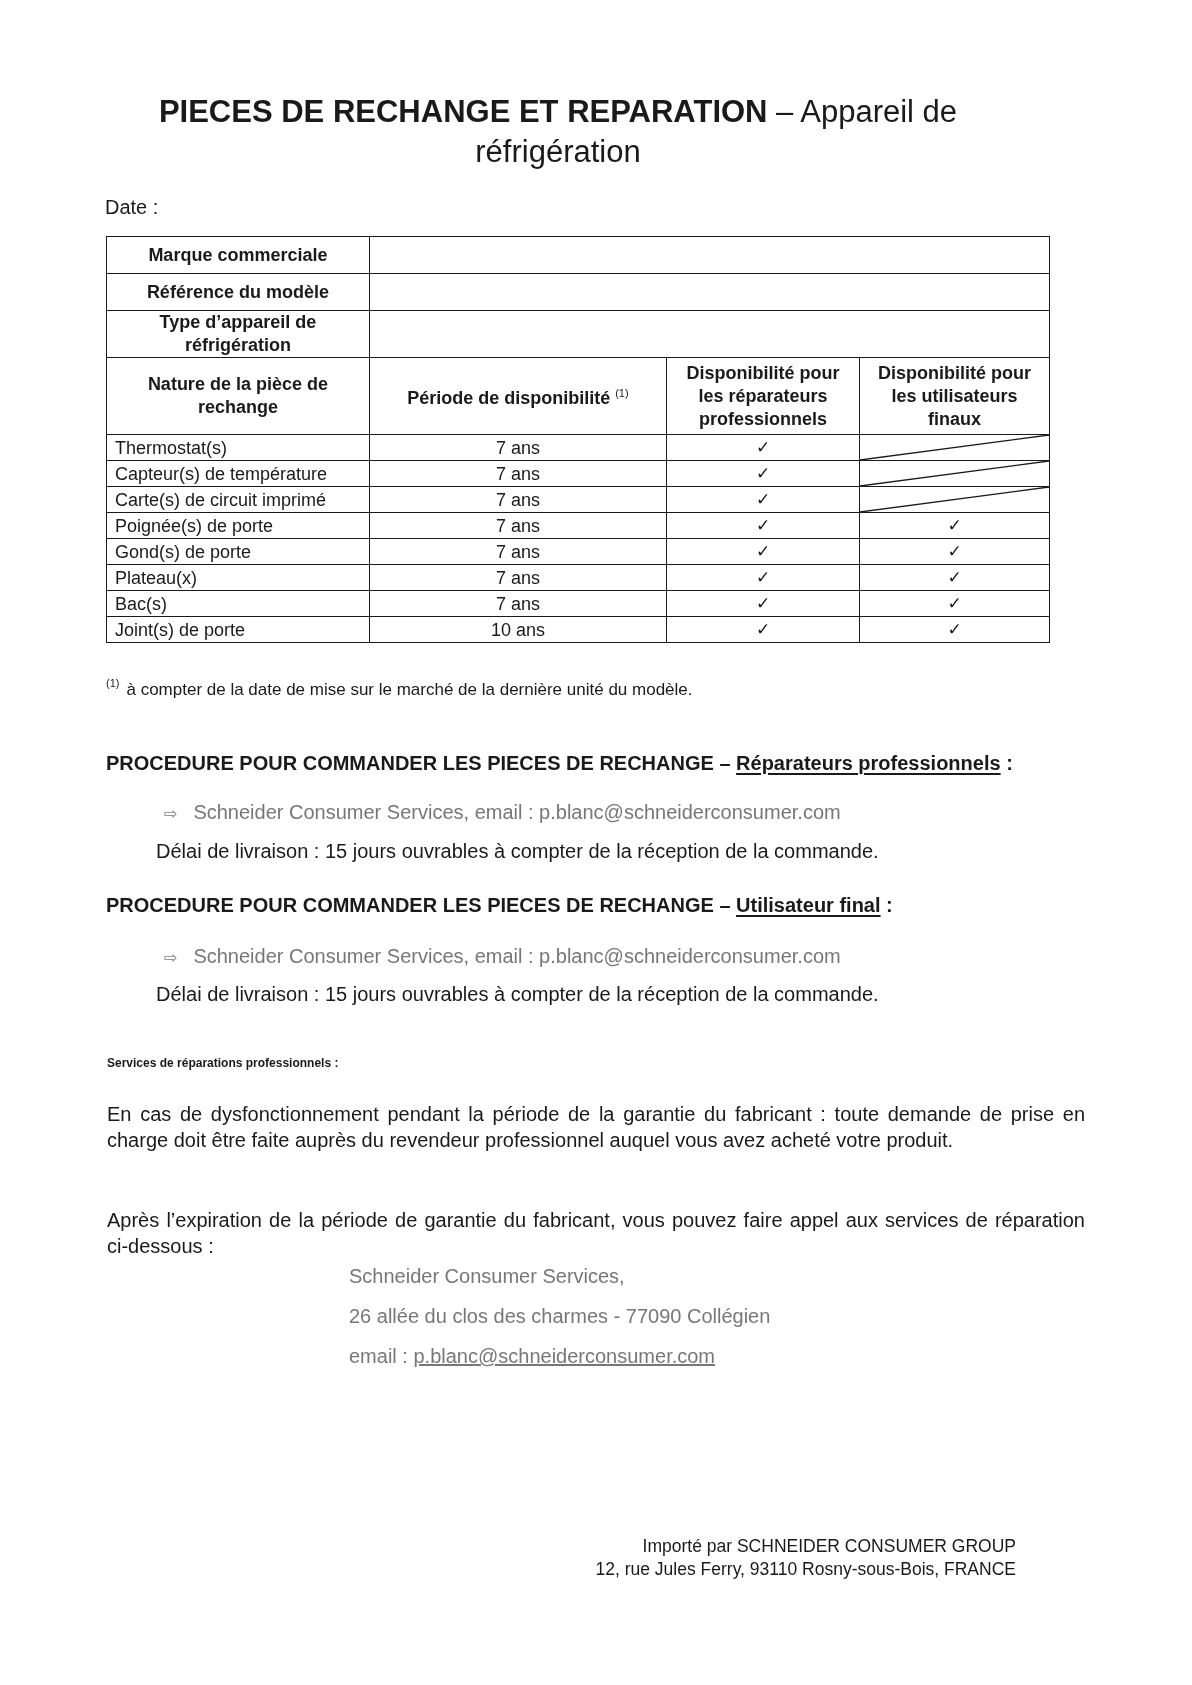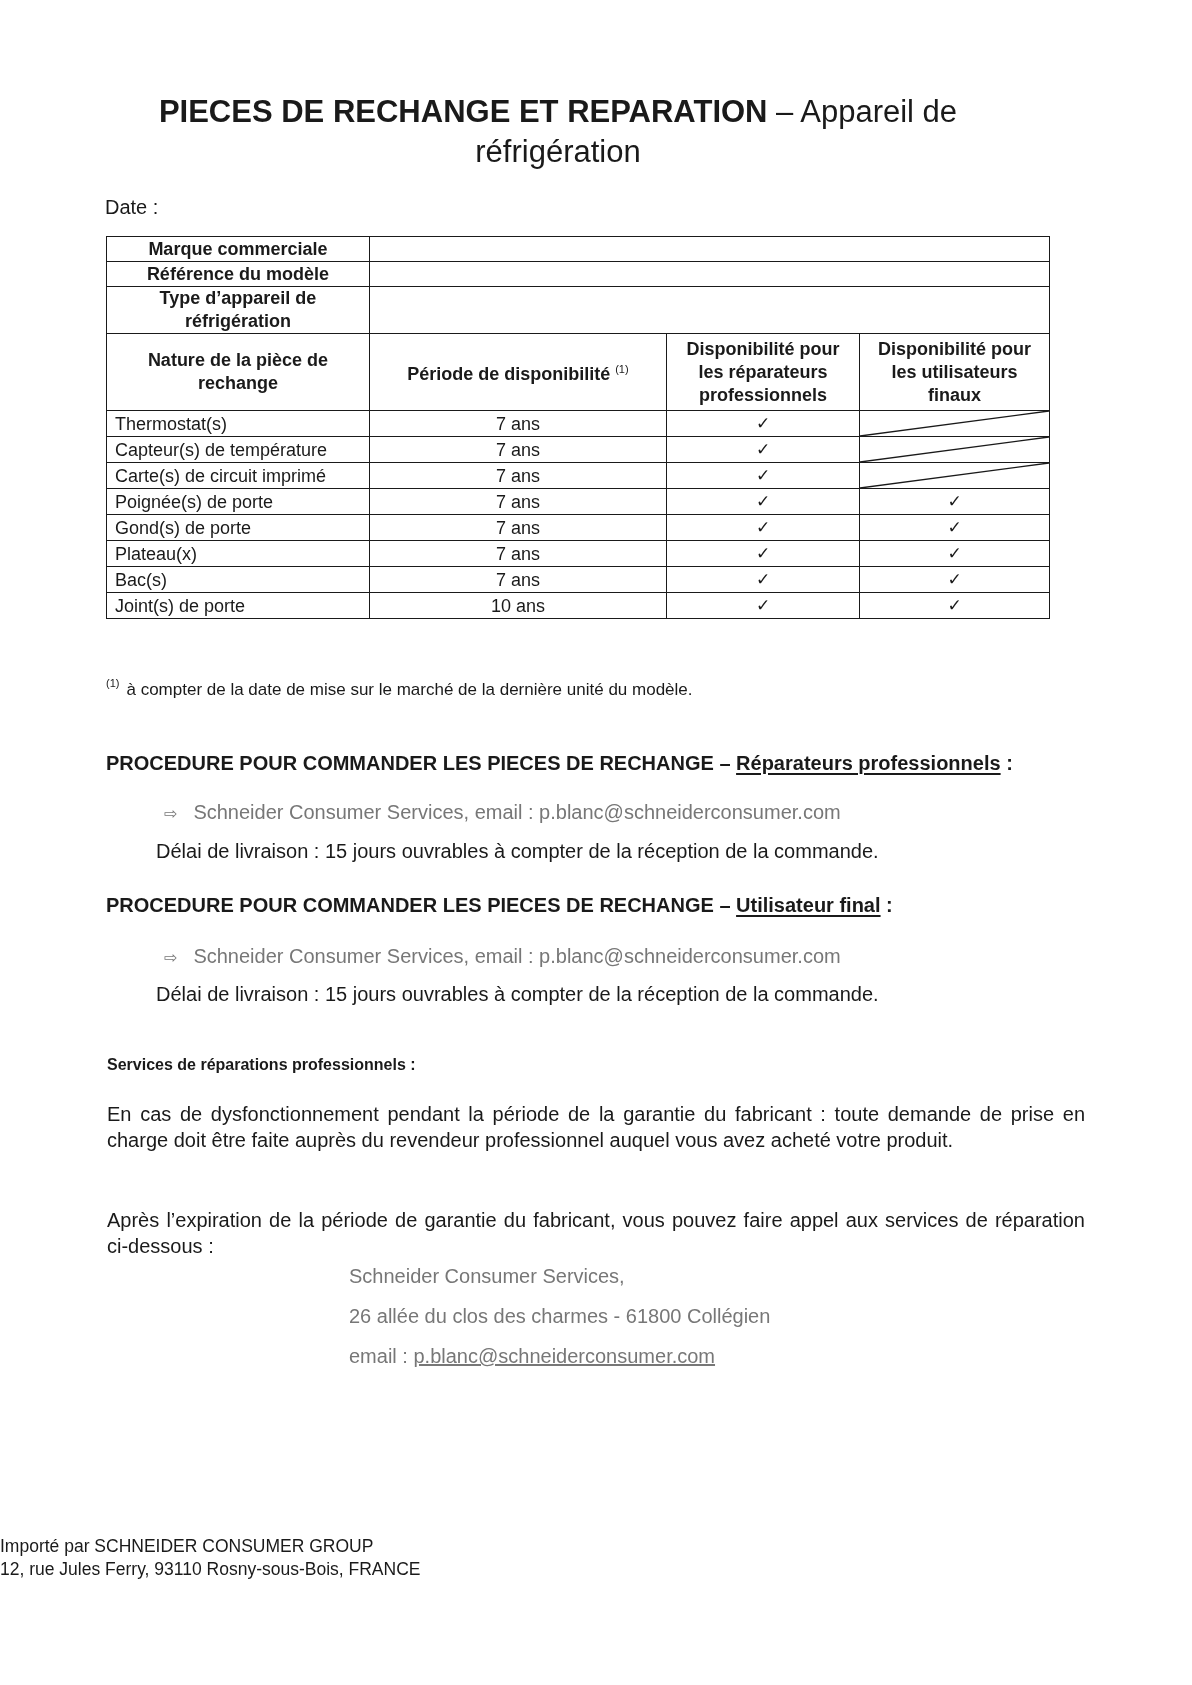--- a/index.html
+++ b/index.html
@@ -8,44 +8,44 @@
   .abs { position: absolute; }
   .title { left: 108px; top: 92px; width: 900px; font-size: 31px; line-height: 40px; text-align: center; }
   .title b { font-weight: bold; }
   .date { left: 105px; top: 196px; font-size: 20px; }
 
   table.spec { position: absolute; left: 106px; top: 236px; width: 944px;
                border-collapse: collapse; table-layout: fixed; font-size: 18px; }
   table.spec td { border: 1.5px solid #1a1a1a; padding: 0 8px; }
   .hdr { font-weight: bold; text-align: center; line-height: 23px; }
   .c1 { width: 245px; } .c2 { width: 277px; } .c3 { width: 180px; } .c4 { width: 177px; }
-  .row-top { height: 25px; margin-top: 39px; }
+  .row-top { height: 37px; margin-top: 39px; }
   .row-type { height: 41px; }
   .row-nature { height: 77px; }
   .row-data { height: 26px; line-height: 22px; }
   .center { text-align: center; }
   .sup { font-size: 11px; vertical-align: super; font-weight: normal; }
   td.struck { position: relative; padding: 0; }
   td.struck svg { position: absolute; left: 0; top: 0; width: 100%; height: 100%; display: block; }
   .check { font-size: 17px; }
 
   .footnote { left: 106px; top: 680px; font-size: 17px; }
   .footnote .fsup { font-size: 11px; position: relative; top: -8px; margin-right: 7px; }
 
   .proc-title { left: 106px; font-size: 20px; font-weight: bold; }
   .proc-title u { text-decoration: underline; text-underline-offset: 3px; }
   .contact-line { left: 164px; font-size: 20px; color: #777777; }
   .contact-line .arrow { margin-right: 16px; font-size: 16px; }
   .delay { left: 156px; font-size: 20px; }
 
-  .svc-title { left: 107px; top: 1056px; font-size: 16px; font-weight: bold; }
+  .svc-title { left: 107px; top: 1056px; font-size: 12px; font-weight: bold; }
   .para { left: 107px; width: 978px; font-size: 20px; line-height: 26px; text-align: justify; }
   .addr { left: 349px; font-size: 20px; color: #777777; }
   .addr u { text-decoration: underline; }
-  .footer { left: 0; width: 1016px; text-align: left; font-size: 17.5px; line-height: 23px; }
+  .footer { left: 0; width: 1016px; text-align: right; font-size: 17.5px; line-height: 23px; }
 </style>
 </head>
 <body>
 
 <div class="abs title"><b>PIECES DE RECHANGE ET REPARATION</b><span> – Appareil de réfrigération</span></div>
 
 <div class="abs date">Date :</div>
 
 <table class="spec">
   <colgroup>
@@ -145,17 +145,17 @@
 <div class="abs delay" style="top:840px;">Délai de livraison : 15 jours ouvrables à compter de la réception de la commande.</div>
 
 <div class="abs proc-title" style="top:894px;"><span>PROCEDURE POUR COMMANDER LES PIECES DE RECHANGE – </span><u>Utilisateur final</u><span> :</span></div>
 <div class="abs contact-line" style="top:945px;"><span class="arrow">⇨</span><span>Schneider Consumer Services, email : p.blanc@schneiderconsumer.com</span></div>
 <div class="abs delay" style="top:983px;">Délai de livraison : 15 jours ouvrables à compter de la réception de la commande.</div>
 
 <div class="abs svc-title">Services de réparations professionnels :</div>
 <div class="abs para" style="top:1101px;">En cas de dysfonctionnement pendant la période de la garantie du fabricant : toute demande de prise en charge doit être faite auprès du revendeur professionnel auquel vous avez acheté votre produit.</div>
 <div class="abs para" style="top:1207px;">Après l’expiration de la période de garantie du fabricant, vous pouvez faire appel aux services de réparation ci-dessous :</div>
 <div class="abs addr" style="top:1265px;">Schneider Consumer Services,</div>
-<div class="abs addr" style="top:1305px;">26 allée du clos des charmes - 61800 Collégien</div>
+<div class="abs addr" style="top:1305px;">26 allée du clos des charmes - 77090 Collégien</div>
 <div class="abs addr" style="top:1345px;text-align:center;"><span>email : </span><u>p.blanc@schneiderconsumer.com</u></div>
 
 <div class="abs footer" style="top:1535px;">Importé par SCHNEIDER CONSUMER GROUP</div>
 <div class="abs footer" style="top:1558px;">12, rue Jules Ferry, 93110 Rosny-sous-Bois, FRANCE</div>
 
 </body></html>

